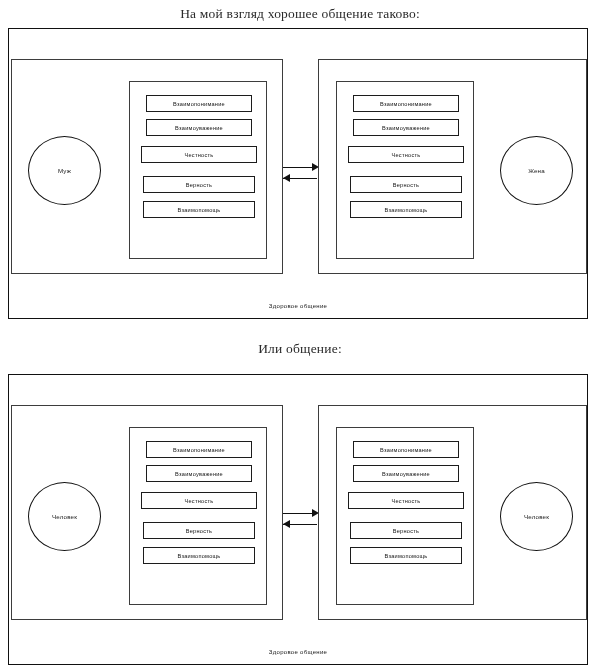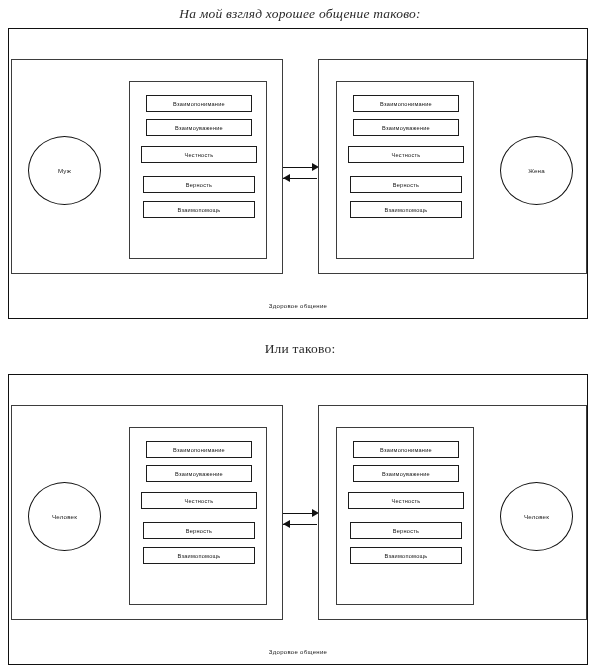--- a/index.html
+++ b/index.html
@@ -21,21 +21,21 @@
     position: absolute;
     left: 0;
     width: 600px;
     text-align: center;
     font-family: "Liberation Serif", serif;
     font-size: 13.5px;
     color: #2a2a2a;
     letter-spacing: 0.2px;
     white-space: nowrap;
   }
-  #title-1 { top: 6px; font-style: italic; }
+  #title-1 { top: 6px; }
   #title-2 { top: 341px; }
 
   
   .diagram {
     position: absolute;
     left: 8px;
     width: 580px;
     border: 1px solid #111111;
     background: #ffffff;
     box-sizing: border-box;
@@ -201,21 +201,21 @@
       <div class="value-box row-2">Честность</div>
       <div class="value-box row-3">Верность</div>
       <div class="value-box row-4">Взаимопомощь</div>
     </div>
     <div class="circle circle-right">Жена</div>
   </div>
 
   <div class="caption">Здоровое общение</div>
 </div>
 
-<div class="diagram-title" id="title-2">Или таково:</div>
+<div class="diagram-title" id="title-2">Или общение:</div>
 
 <div class="diagram" id="diagram-2">
 
   <div class="panel panel-left">
     <div class="circle circle-left">Человек</div>
     <div class="values-box values-left">
       <div class="value-box row-0">Взаимопонимание</div>
       <div class="value-box row-1">Взаимоуважение</div>
       <div class="value-box row-2">Честность</div>
       <div class="value-box row-3">Верность</div>

